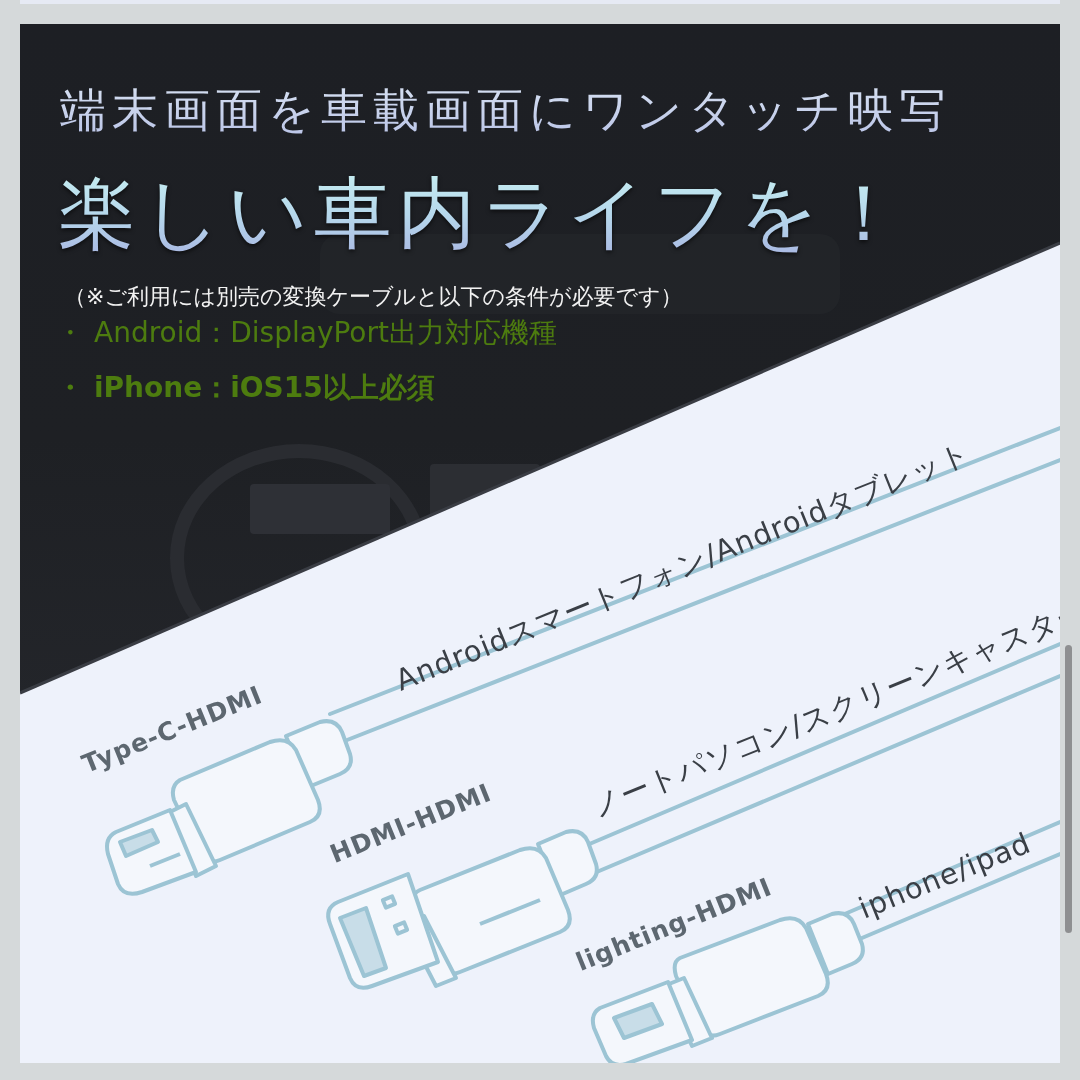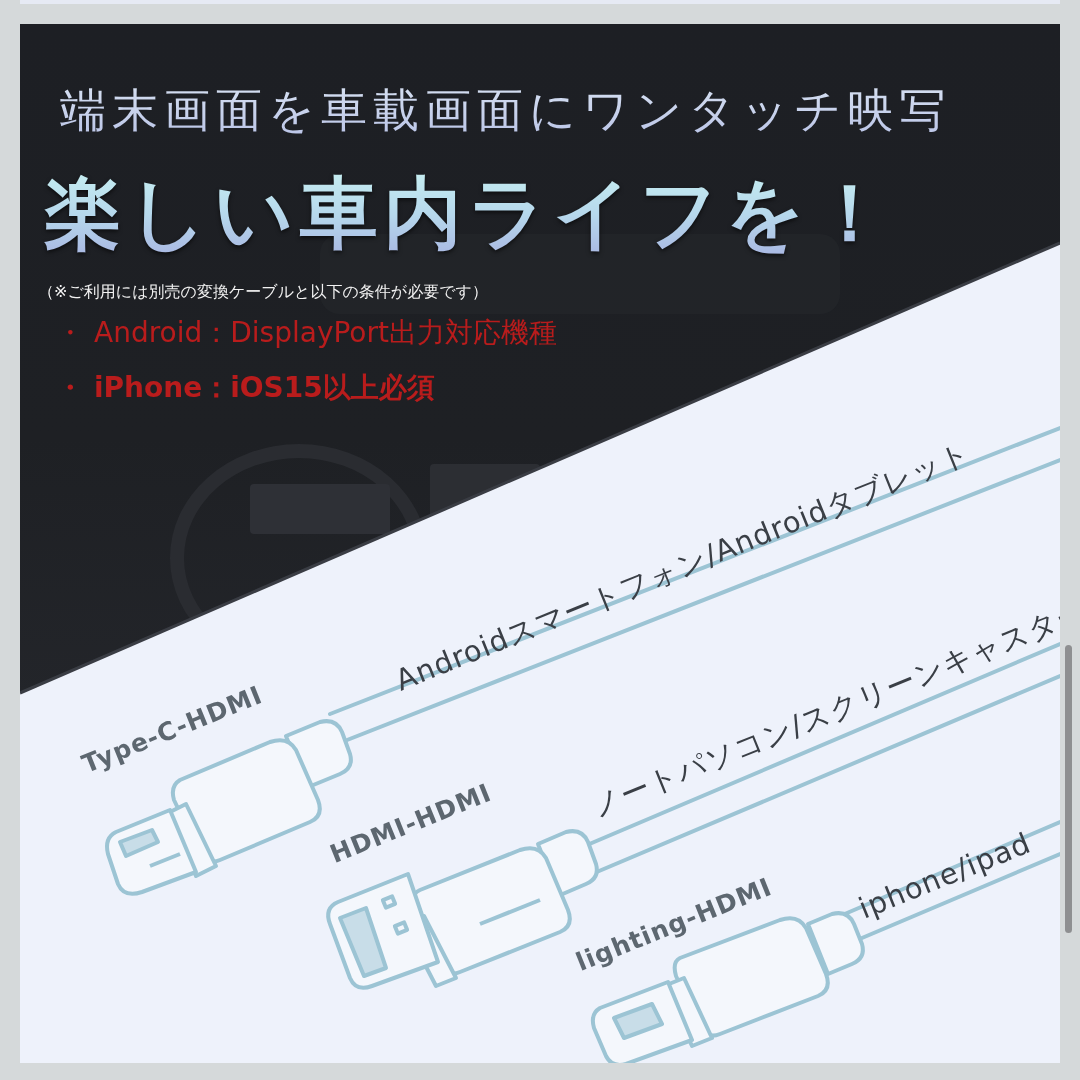--- a/index.html
+++ b/index.html
@@ -53,35 +53,35 @@
     .headline {
       position: absolute; left: 40px; top: 56px;
       font-size: 46px; letter-spacing: 6px;
       font-weight: normal;
       background: linear-gradient(180deg, #d8e2f2 0%, #b8c2e6 100%);
       -webkit-background-clip: text; background-clip: text;
       color: transparent;
       white-space: nowrap;
     }
     .title {
-      position: absolute; left: 24px; top: 138px;
-      font-size: 78px; font-weight: bold; letter-spacing: 6px;
+      position: absolute; left: 38px; top: 138px;
+      font-size: 78px; font-weight: normal; letter-spacing: 6px;
       background: linear-gradient(180deg, #c9f2f2 0%, #b6d8ec 50%, #a6b0e0 100%);
       -webkit-background-clip: text; background-clip: text;
       color: transparent;
       white-space: nowrap;
       filter: drop-shadow(0 2px 2px rgba(0,0,0,0.6));
     }
     .note {
-      position: absolute; left: 18px; top: 258px;
-      font-size: 16px; color: #f2f2f2; white-space: nowrap;
+      position: absolute; left: 44px; top: 258px;
+      font-size: 22px; color: #f2f2f2; white-space: nowrap;
     }
     .req {
       position: absolute; left: 36px;
-      font-size: 28px; color: #b91c1c; white-space: nowrap;
+      font-size: 28px; color: #4d7c0f; white-space: nowrap;
     }
     .req.r1 { top: 290px; }
     .req.r2 { top: 345px; font-weight: bold; }
     .req .bullet { margin-right: 10px; }
 
     .diagram { position: absolute; left: 0; top: 0; width: 1040px; height: 1039px; }
     .diagram svg { position: absolute; left: 0; top: 0; }
     .diag-label {
       position: absolute; transform-origin: 0 0; white-space: nowrap;
       color: #333840;

